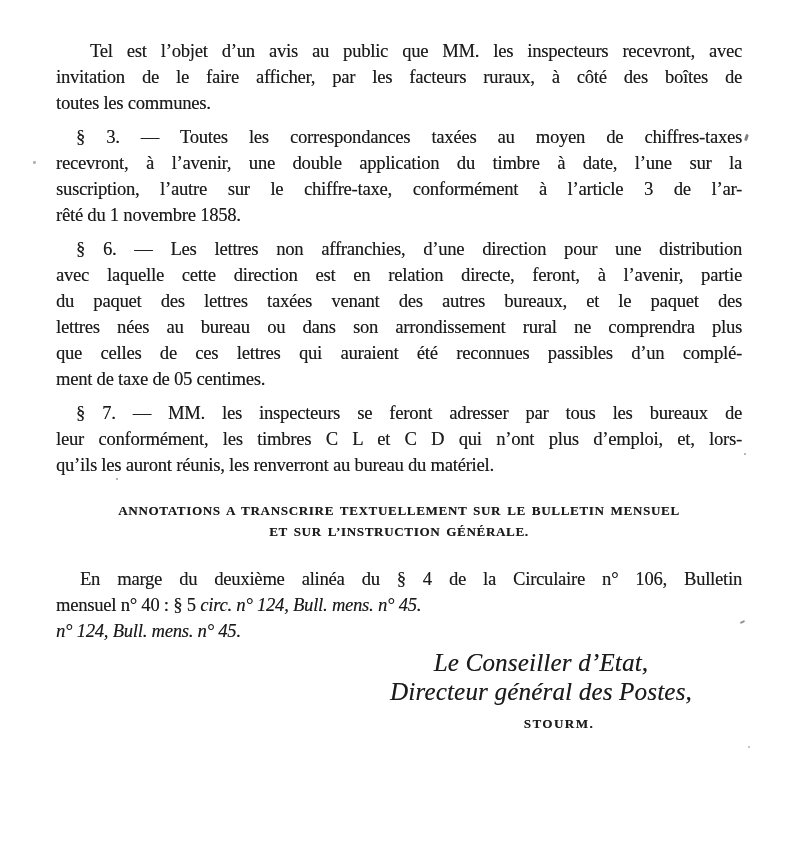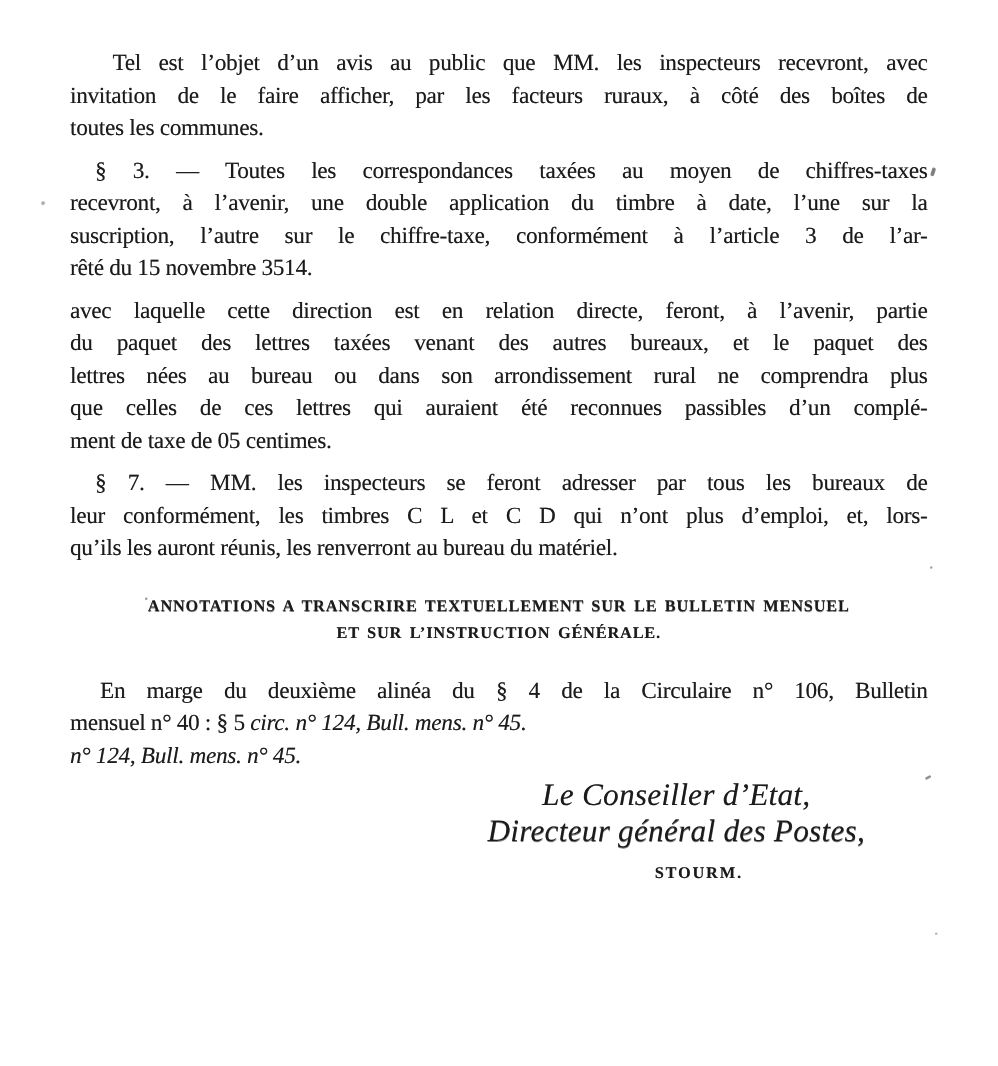--- a/index.html
+++ b/index.html
@@ -90,24 +90,25 @@
     <section class="para">
       <div class="line j ind"><span>Tel est l’objet d’un avis au public que MM. les inspecteurs recevront, avec</span></div>
       <div class="line j"><span>invitation de le faire afficher, par les facteurs ruraux, à côté des boîtes de</span></div>
       <div class="line l"><span>toutes les communes.</span></div>
     </section>
 
     <section class="para">
       <div class="line j ind2"><span>§ 3. — Toutes les correspondances taxées au moyen de chiffres-taxes</span></div>
       <div class="line j"><span>recevront, à l’avenir, une double application du timbre à date, l’une sur la</span></div>
       <div class="line j"><span>suscription, l’autre sur le chiffre-taxe, conformément à l’article 3 de l’ar-</span></div>
-      <div class="line l"><span>rêté du 15 novembre 3514.</span></div>
+      <div class="line l"><span>rêté du 1 novembre 1858.</span></div>
     </section>
 
     <section class="para">
+      <div class="line j ind2"><span>§ 6. — Les lettres non affranchies, d’une direction pour une distribution</span></div>
       <div class="line j"><span>avec laquelle cette direction est en relation directe, feront, à l’avenir, partie</span></div>
       <div class="line j"><span>du paquet des lettres taxées venant des autres bureaux, et le paquet des</span></div>
       <div class="line j"><span>lettres nées au bureau ou dans son arrondissement rural ne comprendra plus</span></div>
       <div class="line j"><span>que celles de ces lettres qui auraient été reconnues passibles d’un complé-</span></div>
       <div class="line l"><span>ment de taxe de 05 centimes.</span></div>
     </section>
 
     <section class="para">
       <div class="line j ind2"><span>§ 7. — MM. les inspecteurs se feront adresser par tous les bureaux de</span></div>
       <div class="line j"><span>leur conformément, les timbres C L et C D qui n’ont plus d’emploi, et, lors-</span></div>

